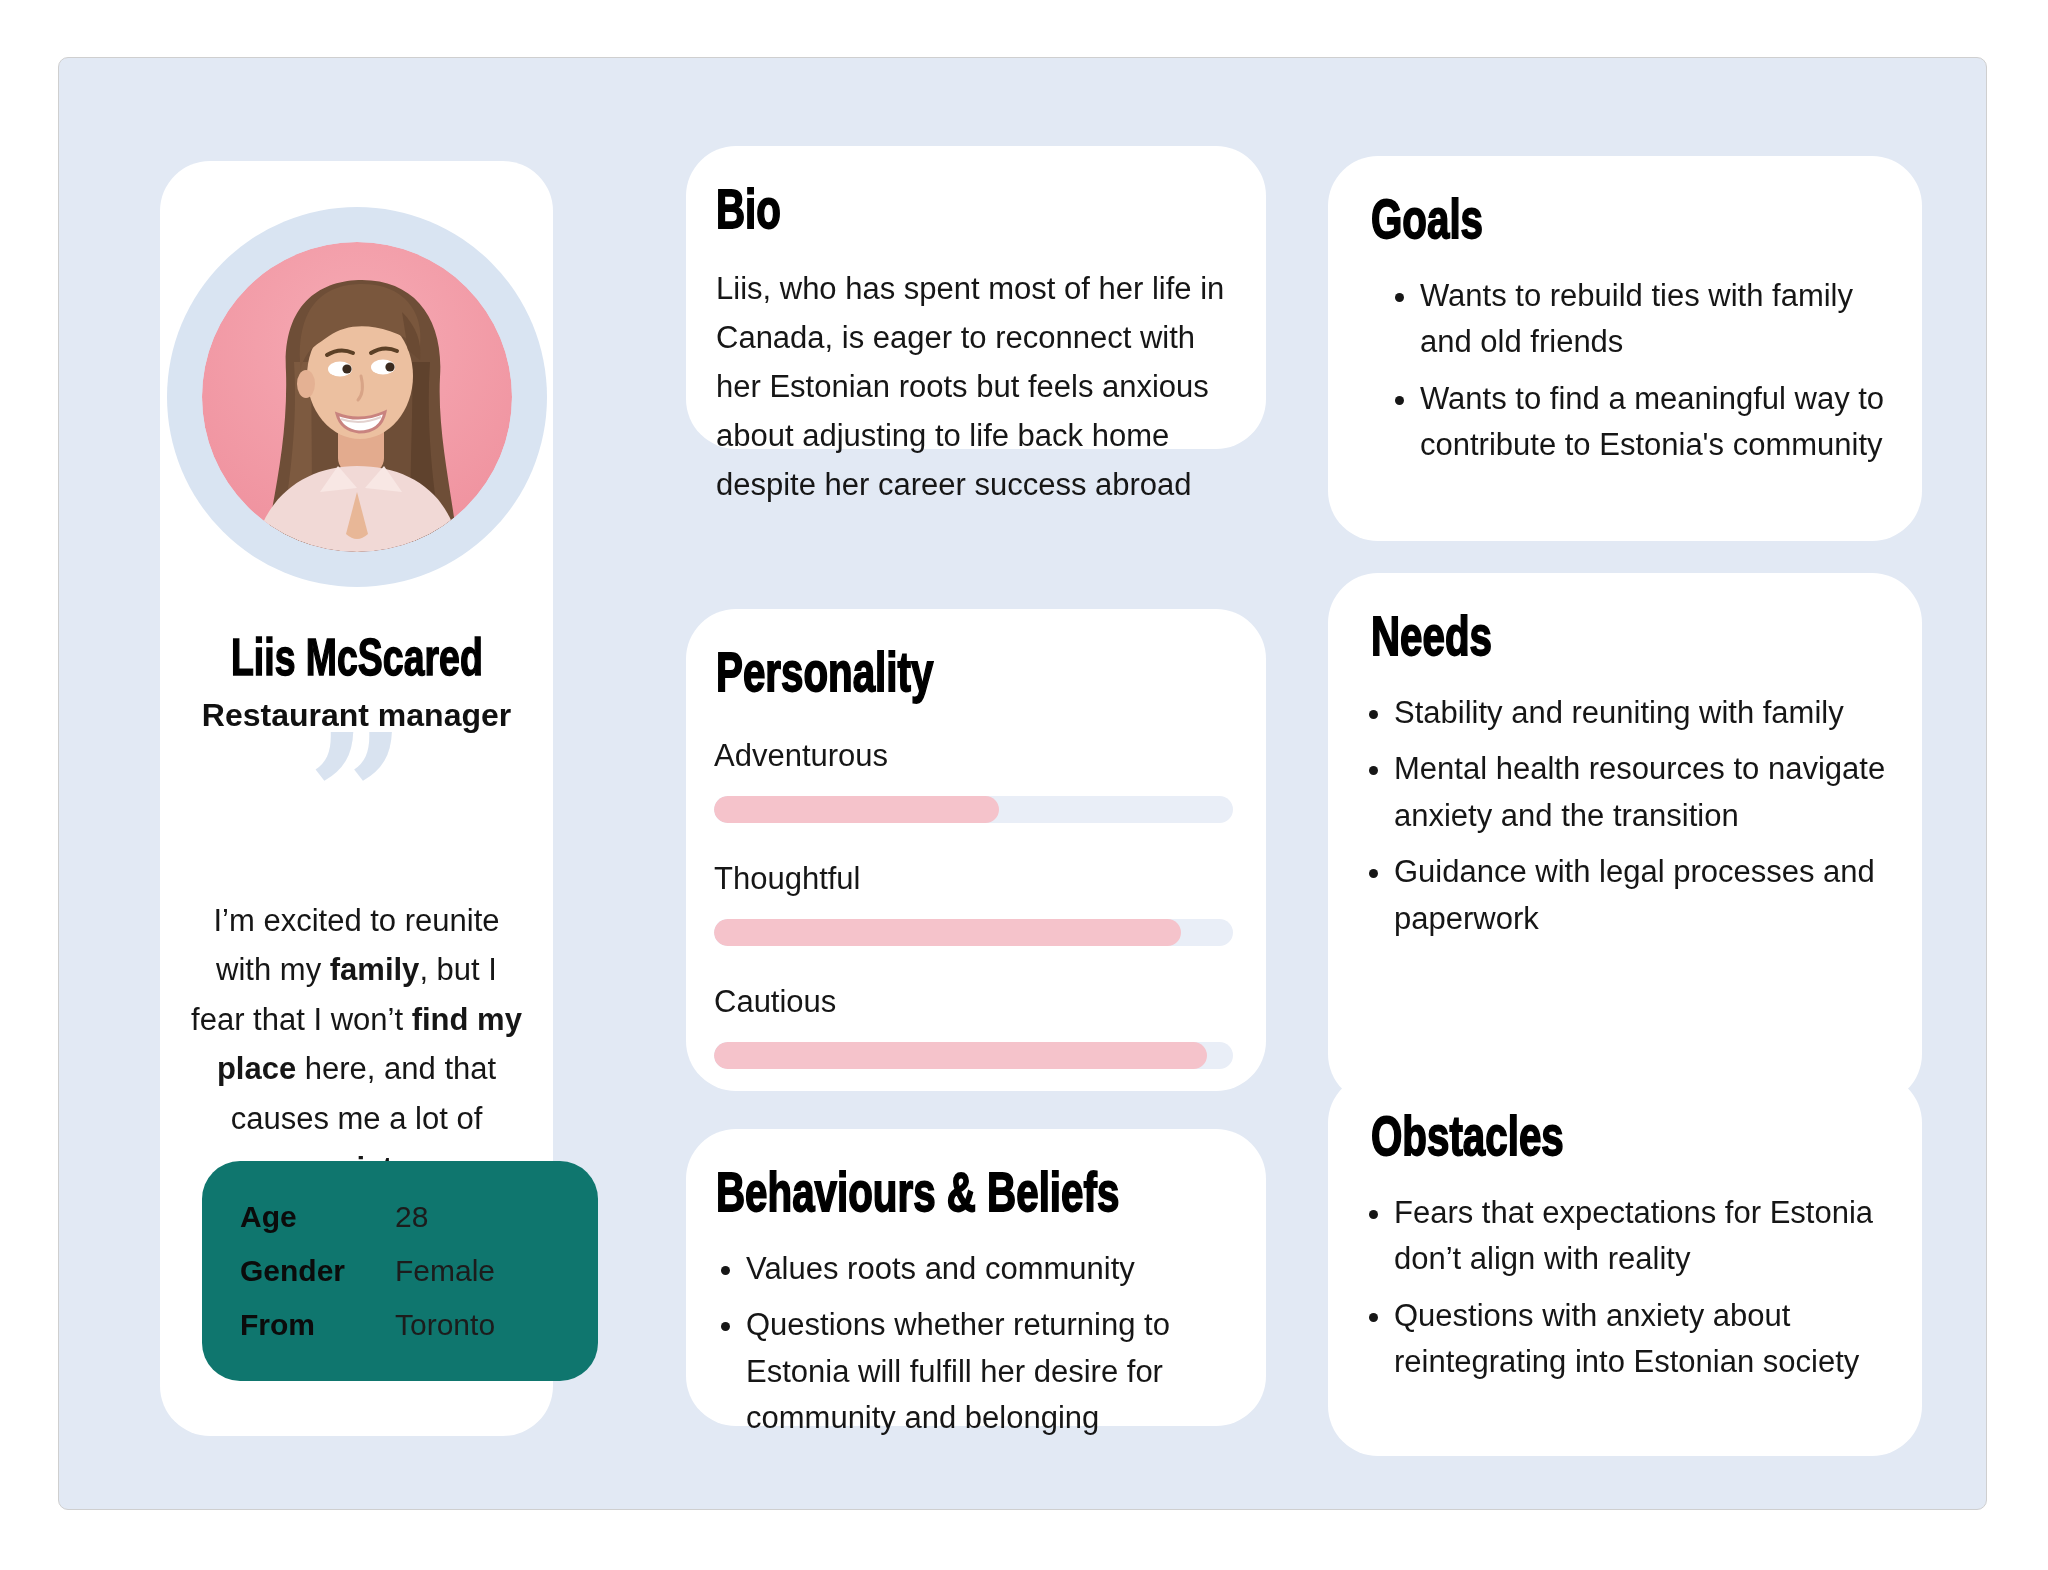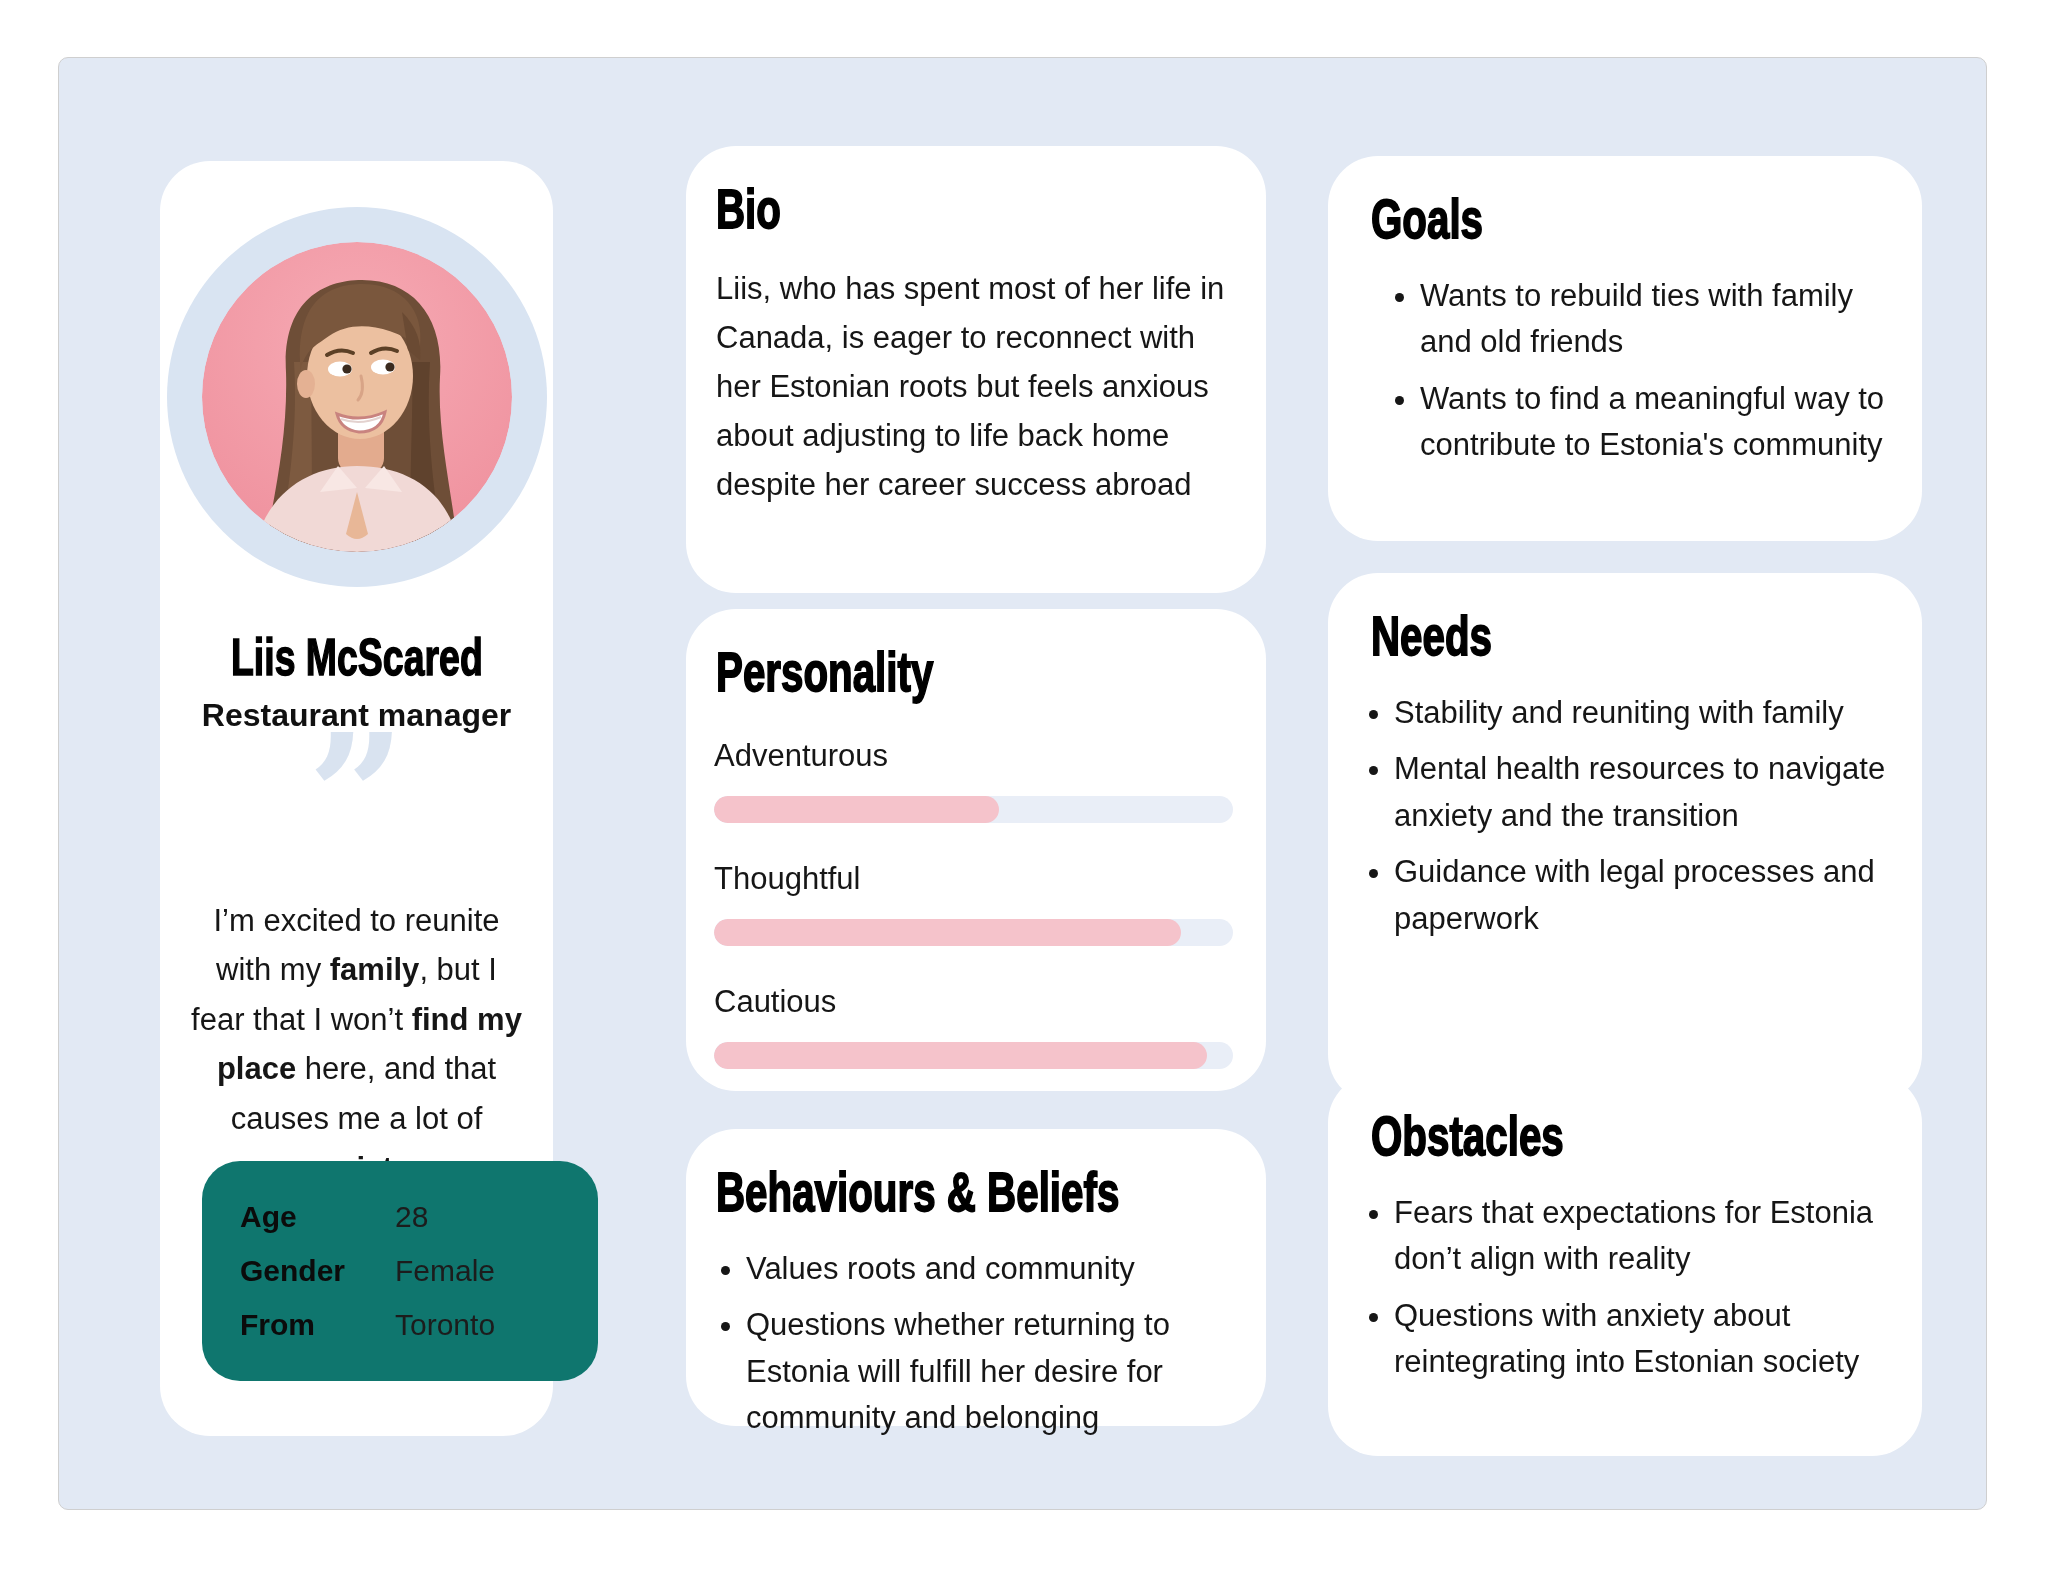--- a/index.html
+++ b/index.html
@@ -4,21 +4,21 @@
 <style>
   html,body{margin:0;padding:0;background:#ffffff;}
   .page{position:relative;width:2048px;height:1570px;background:#ffffff;
         font-family:"Liberation Sans",sans-serif;color:#151515;overflow:hidden;}
   .canvas{position:absolute;left:58px;top:57px;width:1929px;height:1453px;
           background:#e2e9f4;border:1px solid #cfcfcf;border-radius:10px;box-sizing:border-box;}
   .card{position:absolute;background:#ffffff;border-radius:50px;box-sizing:border-box;}
 
   
   .c-profile{left:77px;top:103px;width:393px;height:1275px;margin-left:24px;}
-  .c-bio{left:627px;top:88px;width:580px;height:447px;}
+  .c-bio{left:627px;top:88px;width:580px;height:303px;}
   .c-personality{left:627px;top:551px;width:580px;height:482px;}
   .c-behaviours{left:627px;top:1071px;width:580px;height:297px;}
   .c-goals{left:1269px;top:98px;width:594px;height:385px;}
   .c-needs{left:1269px;top:515px;width:594px;height:531px;}
   .c-obstacles{left:1269px;top:1015px;width:594px;height:383px;}
 
   
   .title{margin:34px 0 0 30px;font-size:56px;line-height:1.05;font-weight:bold;color:#000;
          -webkit-text-stroke:1.8px #000;white-space:nowrap;}
   .c-goals .title,.c-needs .title,.c-obstacles .title{margin-left:43px;}

